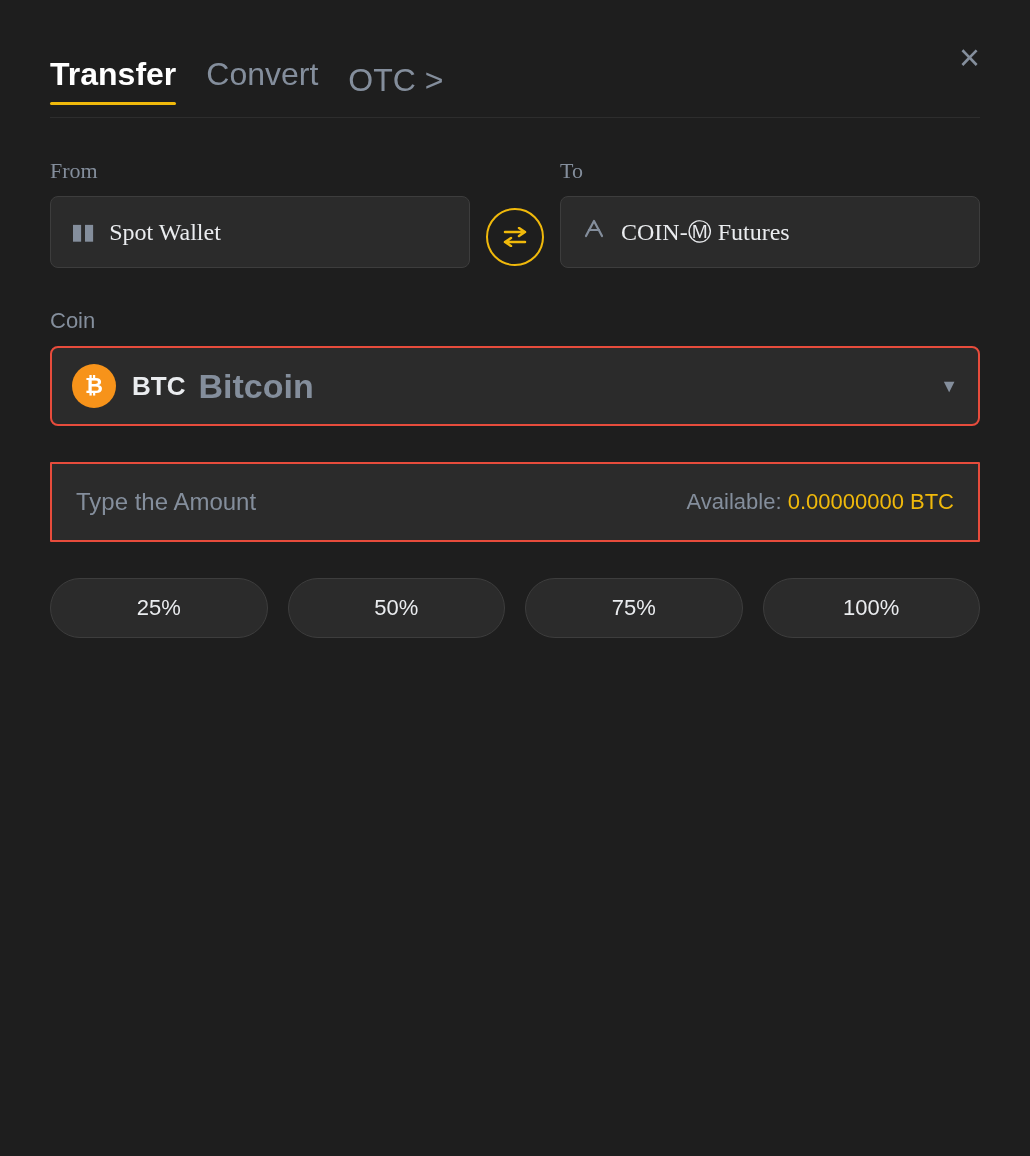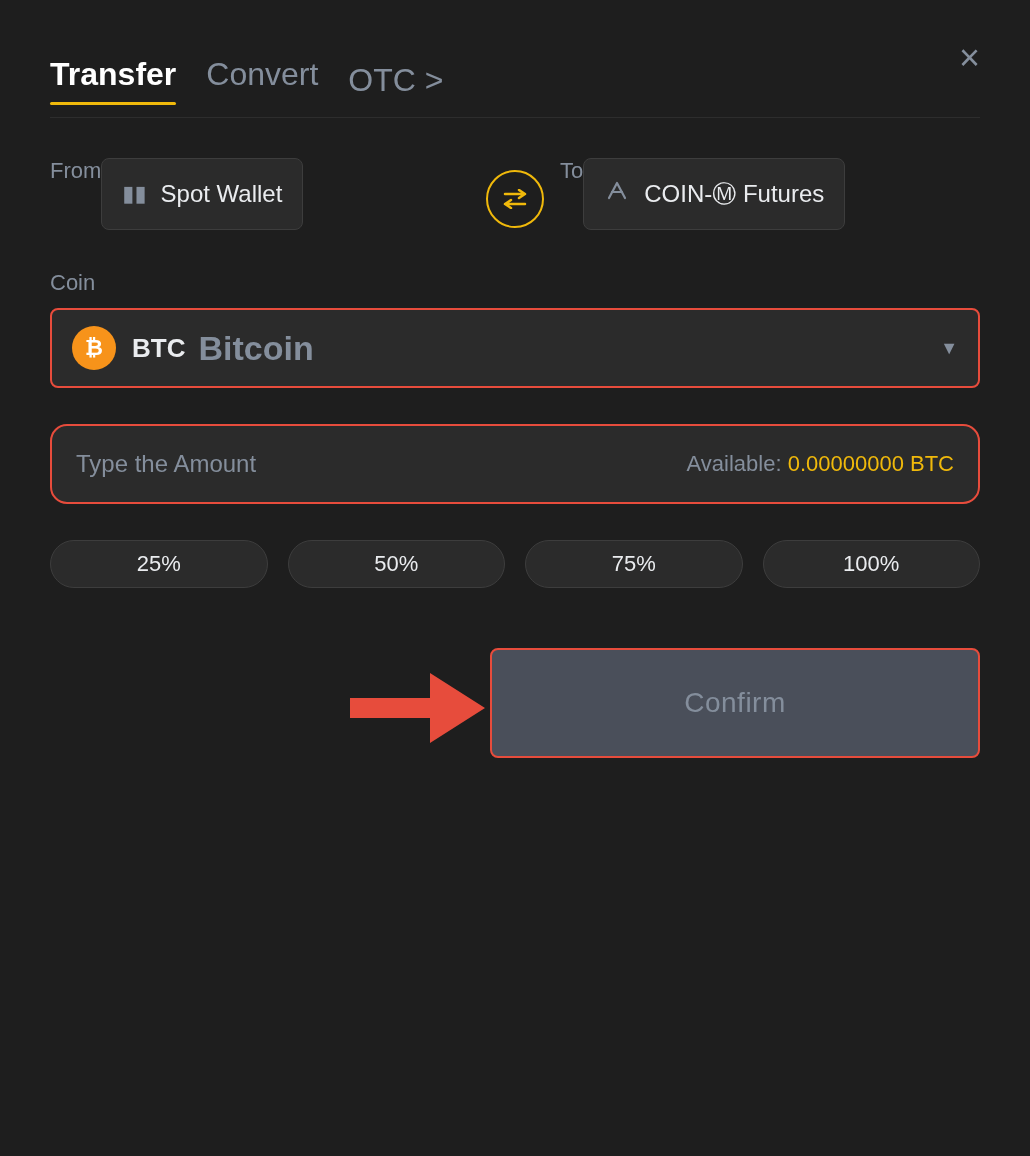--- a/index.html
+++ b/index.html
@@ -84,22 +84,23 @@
     
     .from-to-section {
       display: flex;
       align-items: flex-end;
       gap: 0;
       margin-bottom: 40px;
     }
 
     .from-to-group {
       display: flex;
-      flex-direction: row;
+      flex-direction: column;
       flex: 1;
+      font-family: Liberation Serif, serif;
     }
 
     .field-label {
       font-size: 22px;
       color: #848e9c;
       margin-bottom: 12px;
     }
 
     .wallet-box {
       height: 72px;
@@ -202,21 +203,21 @@
 
     
     .amount-section {
       margin-bottom: 36px;
     }
 
     .amount-box {
       height: 80px;
       background: #2b2b2b;
       border: 2px solid #e74c3c;
-      border-radius: 17px;
+      border-radius: 1px;
       display: flex;
       align-items: center;
       padding: 0 24px;
     }
 
     .amount-input {
       flex: 1;
       background: transparent;
       border: none;
       outline: none;
@@ -240,21 +241,21 @@
 
     
     .pct-buttons {
       display: flex;
       gap: 20px;
       margin-bottom: 60px;
     }
 
     .pct-btn {
       flex: 1;
-      height: 48px;
+      height: 60px;
       background: #2b2b2b;
       border: 1px solid #3d3d3d;
       border-radius: 40px;
       color: #eaecef;
       font-size: 22px;
       cursor: pointer;
       display: flex;
       align-items: center;
       justify-content: center;
     }
@@ -349,22 +350,14 @@
     </div>
   </div>
 
   <div class="pct-buttons">
     <button class="pct-btn">25%</button>
     <button class="pct-btn">50%</button>
     <button class="pct-btn">75%</button>
     <button class="pct-btn">100%</button>
   </div>
 
-  <div class="confirm-area">
-
-    <svg width="160" height="130" viewBox="0 0 160 130" xmlns="http://www.w3.org/2000/svg" style="position:absolute; right:490px; bottom:-15px;">
-      <polygon points="20,55 100,55 100,30 155,65 100,100 100,75 20,75" fill="#e74c3c"></polygon>
-    </svg>
-
-    <button class="confirm-btn">Confirm</button>
-  </div>
 
 </div>
 
 </body></html>

